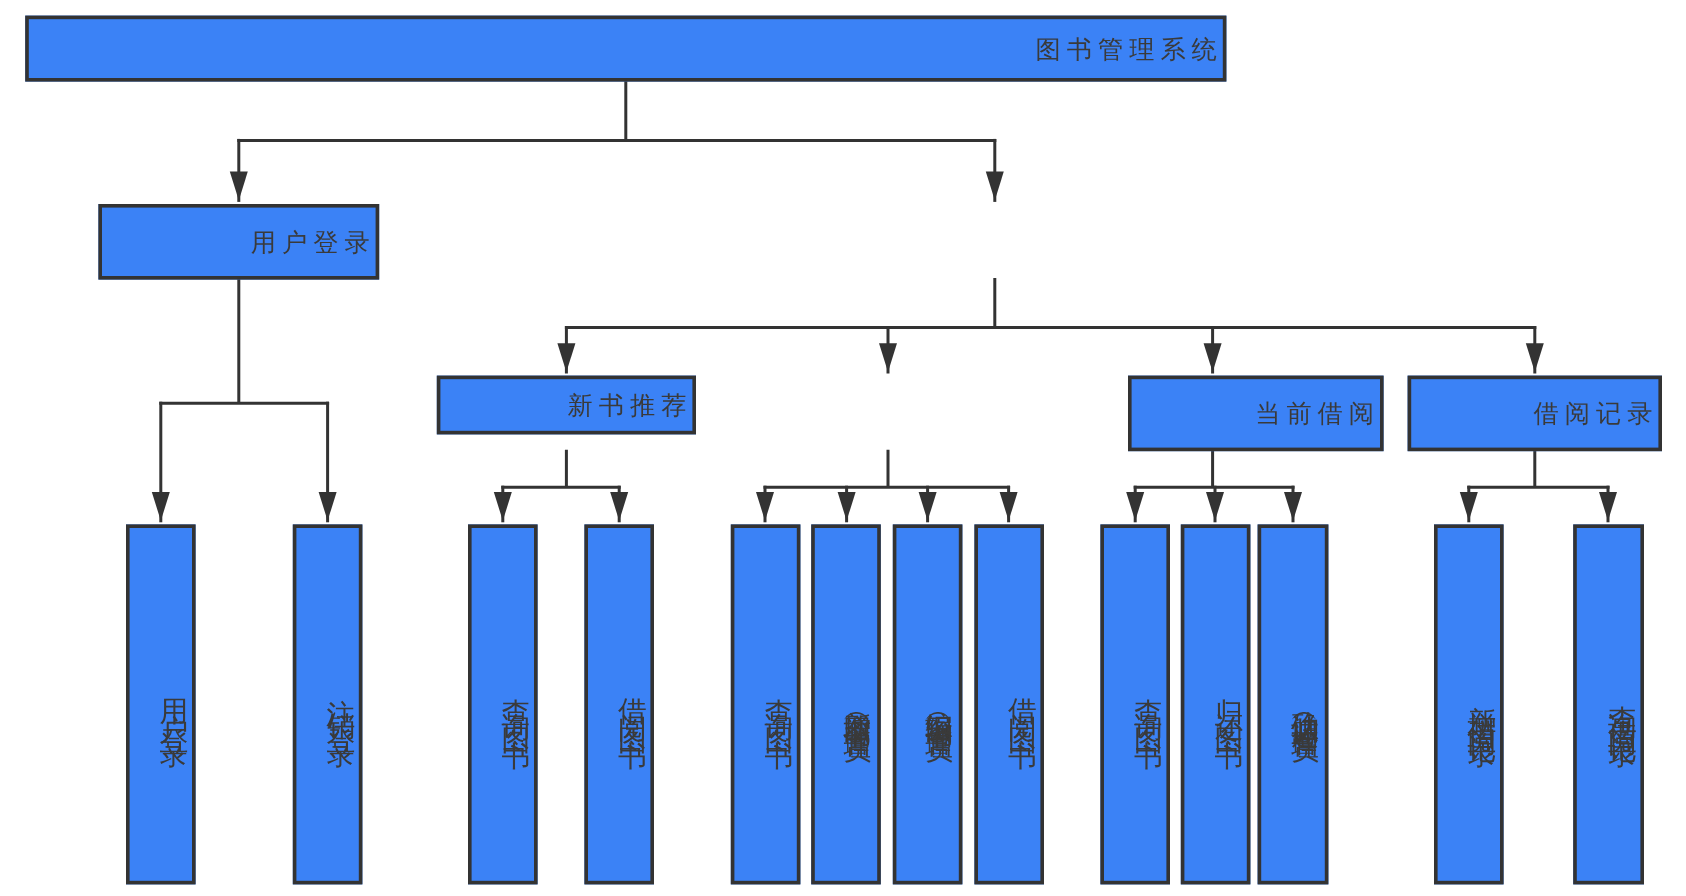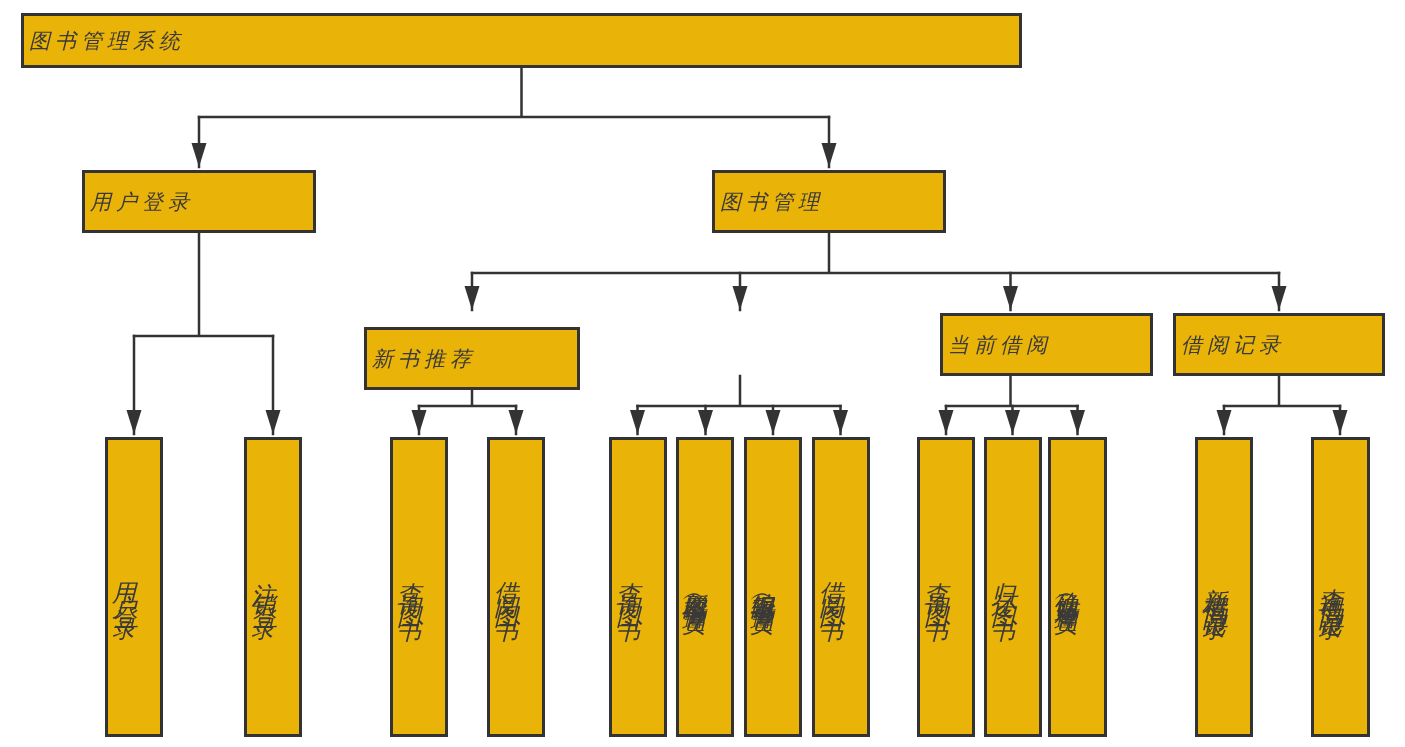--- a/index.html
+++ b/index.html
@@ -25,26 +25,25 @@
   .wire {
     stroke: var(--line, #333333);
     stroke-width: 2.5;
     fill: none;
     stroke-linecap: square;
   }
   .node {
     position: absolute;
     box-sizing: border-box;
     border: 3px solid var(--line, #333333);
-    background: #eab308;
+    background: #3b82f6;
     display: flex;
     align-items: center;
-    justify-content: flex-start;
+    justify-content: flex-end;
     color: var(--text, #3a3a3a);
-    font-style: italic;
   }
   .h-label {
     font-size: 21px;
     letter-spacing: 5px;
     text-indent: 5px;
     color: var(--text, #3a3a3a);
     white-space: nowrap;
   }
   .v-label {
     writing-mode: vertical-rl;
@@ -118,25 +117,22 @@
     </g>
   </svg>
 
   <div class="node" style="left:21px; top:13px; width:1001px; height:55px;">
     <span class="h-label">图书管理系统</span>
   </div>
 
   <div class="node" style="left:82px; top:170px; width:234px; height:63px;">
     <span class="h-label">用户登录</span>
   </div>
-  <div class="node" style="left:712px; top:170px; width:234px; height:63px;">
-    <span class="h-label">图书管理</span>
-  </div>
 
-  <div class="node" style="left:364px; top:327px; width:216px; height:63px;">
+  <div class="node" style="left:364px; top:313px; width:216px; height:49px;">
     <span class="h-label">新书推荐</span>
   </div>
   <div class="node" style="left:904px; top:313px; width:213px; height:63px;margin-left:36px;">
     <span class="h-label">当前借阅</span>
   </div>
   <div class="node" style="left:1173px; top:313px; width:212px; height:63px;">
     <span class="h-label">借阅记录</span>
   </div>
 
   <div class="node leaf" style="left:105px; top:437px; width:58px; height:300px;">

